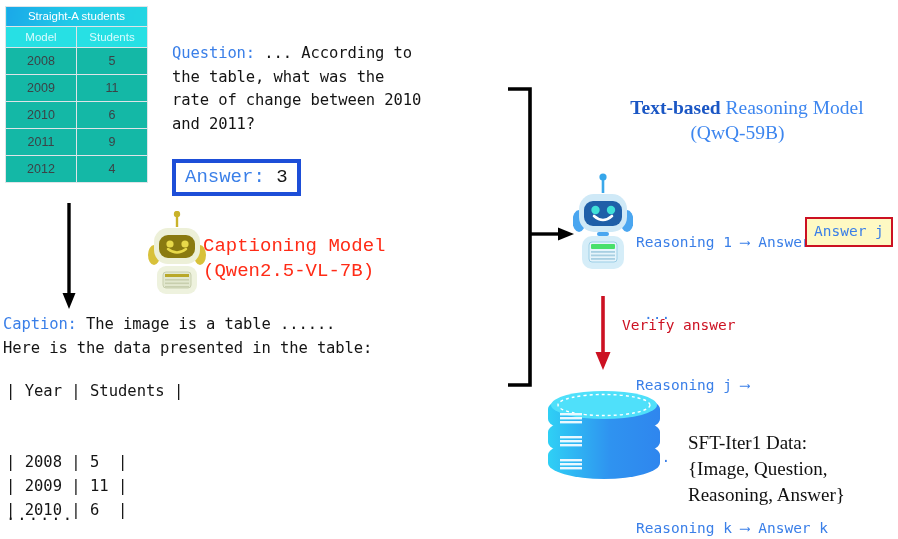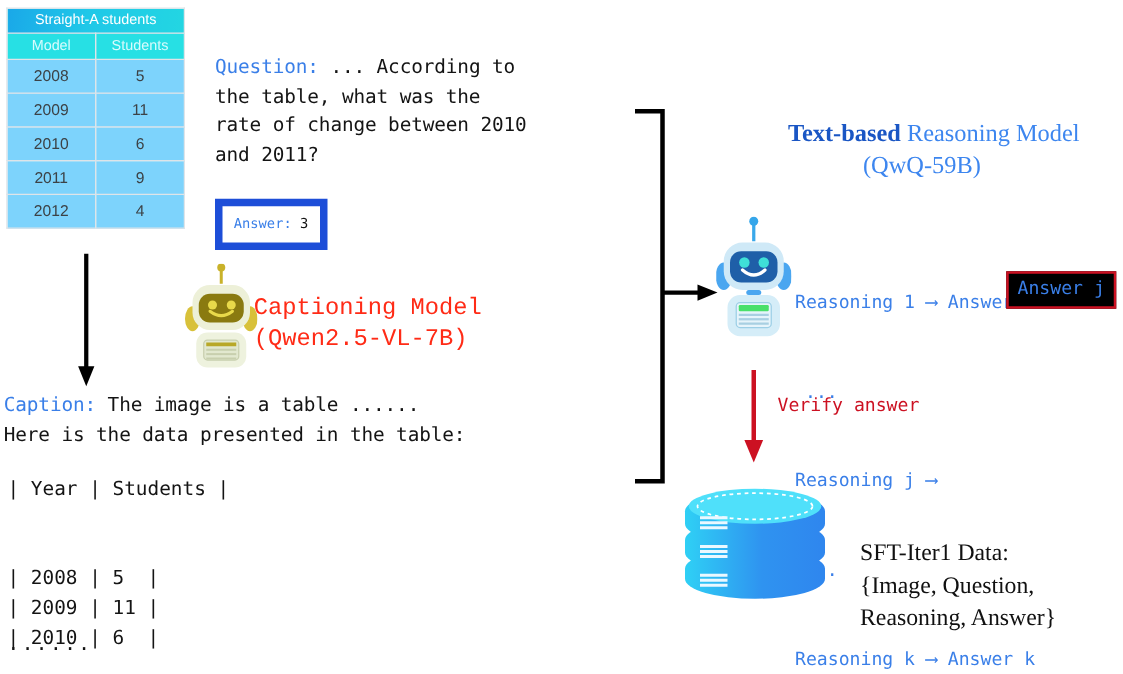--- a/index.html
+++ b/index.html
@@ -53,21 +53,21 @@
     height: 20px;
     line-height: 20px;
     font-weight: 400;
     border: 1px solid #7ceaf0;
   }
   .src-table tbody td {
     color: #3c4246;
     font-size: 12.5px;
     height: 26px;
     line-height: 26px;
-    background: #7dd3fc;
+    background: #14b8a6;
   }
 
   
   .mono {
     font-family: "DejaVu Sans Mono", "Liberation Mono", monospace;
     white-space: pre;
   }
   .lbl-blue { color: #3a7fe8; }
   .txt-black { color: #141414; }
 
@@ -77,25 +77,26 @@
     top: 42px;
     font-size: 15.5px;
     line-height: 23.5px;
     letter-spacing: -0.1px;
   }
 
   .answer-box {
     position: absolute;
     left: 172px;
     top: 159px;
-    border: 6px solid #1d4ed8;
+    border: 4px solid #1d4ed8;
     padding: 4px 9px 5px 9px;
-    font-size: 11px;
+    font-size: 19px;
     line-height: 20px;
     background: #ffffff;
+    font-family: Liberation Mono, monospace;
   }
 
   
   .cap-model-text {
     position: absolute;
     left: 203px;
     top: 234px;
     color: #ff2b16;
     font-family: Liberation Mono, monospace;
     font-size: 19px;
@@ -163,21 +164,21 @@
   }
   .answer-j-box {
     position: absolute;
     left: 805px;
     top: 217px;
     border: 2px solid #cc1122;
     padding: 3px 7px 4px 7px;
     font-size: 14.5px;
     line-height: 19px;
     color: #3a7fe8;
-    background: #000000;
+    background: #fef9c3;
   }
 
   .verify-text {
     position: absolute;
     left: 622px;
     top: 317px;
     font-size: 14.5px;
     color: #cc1122;
   }
 

